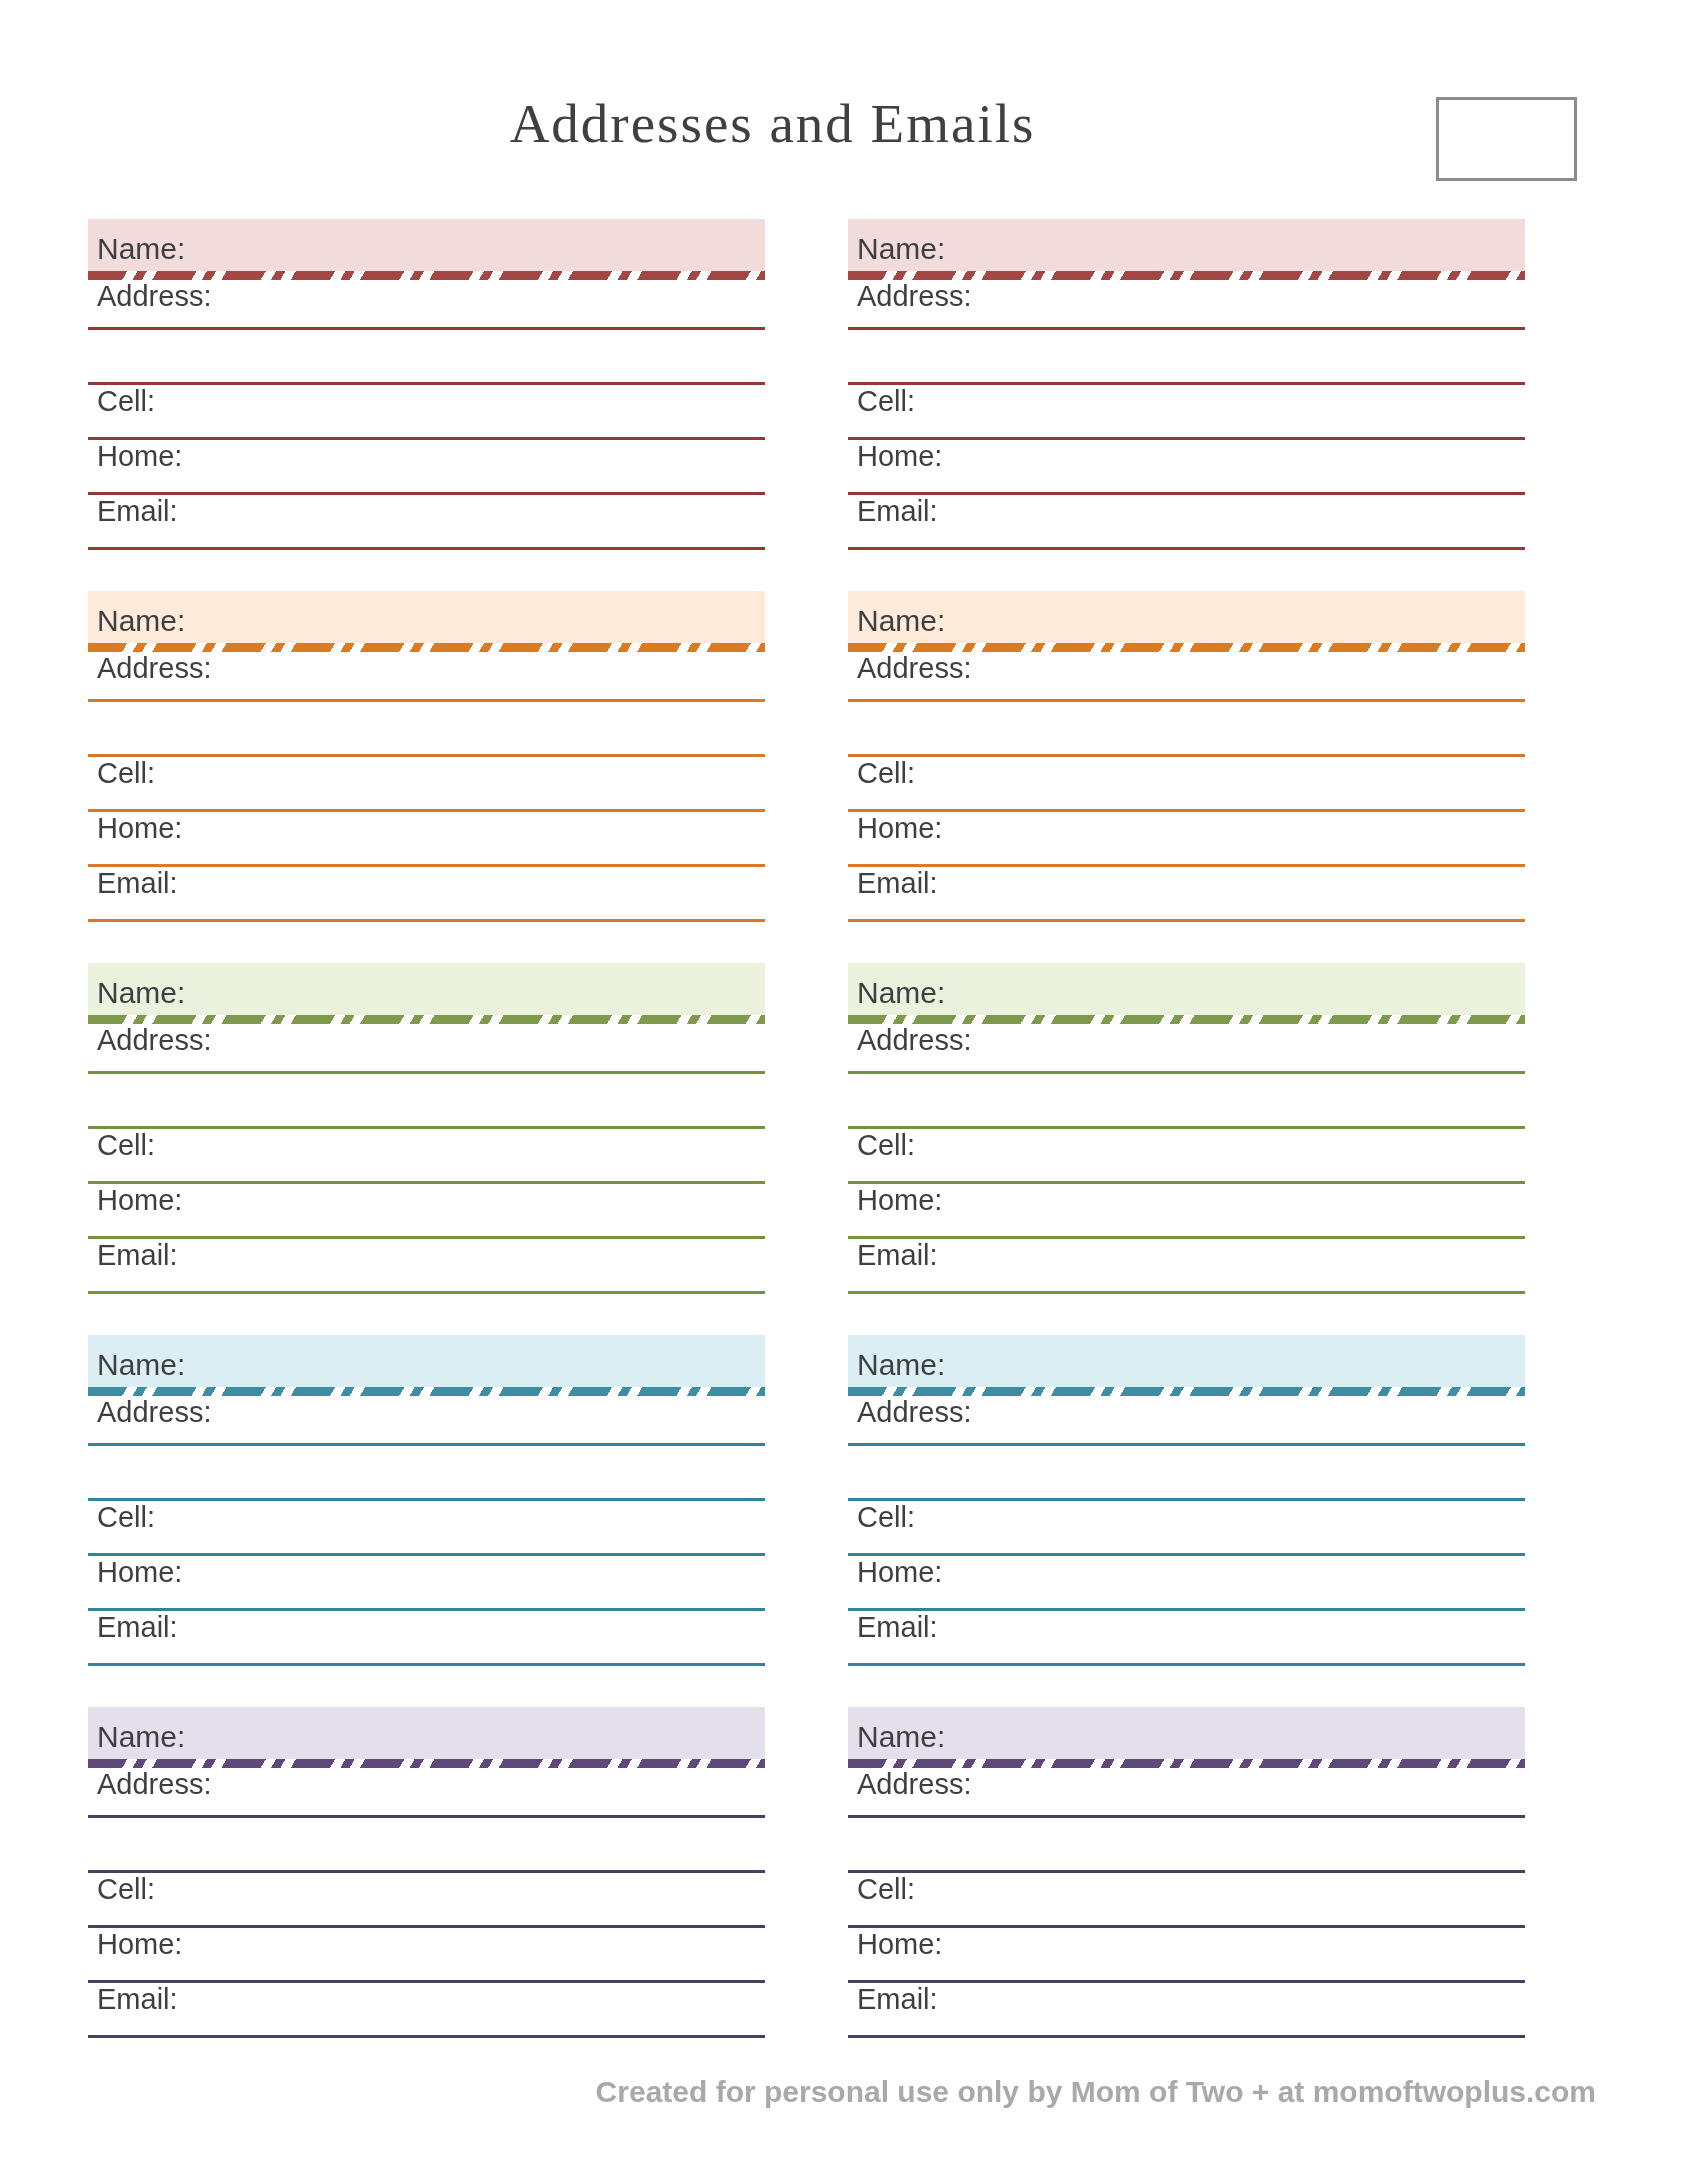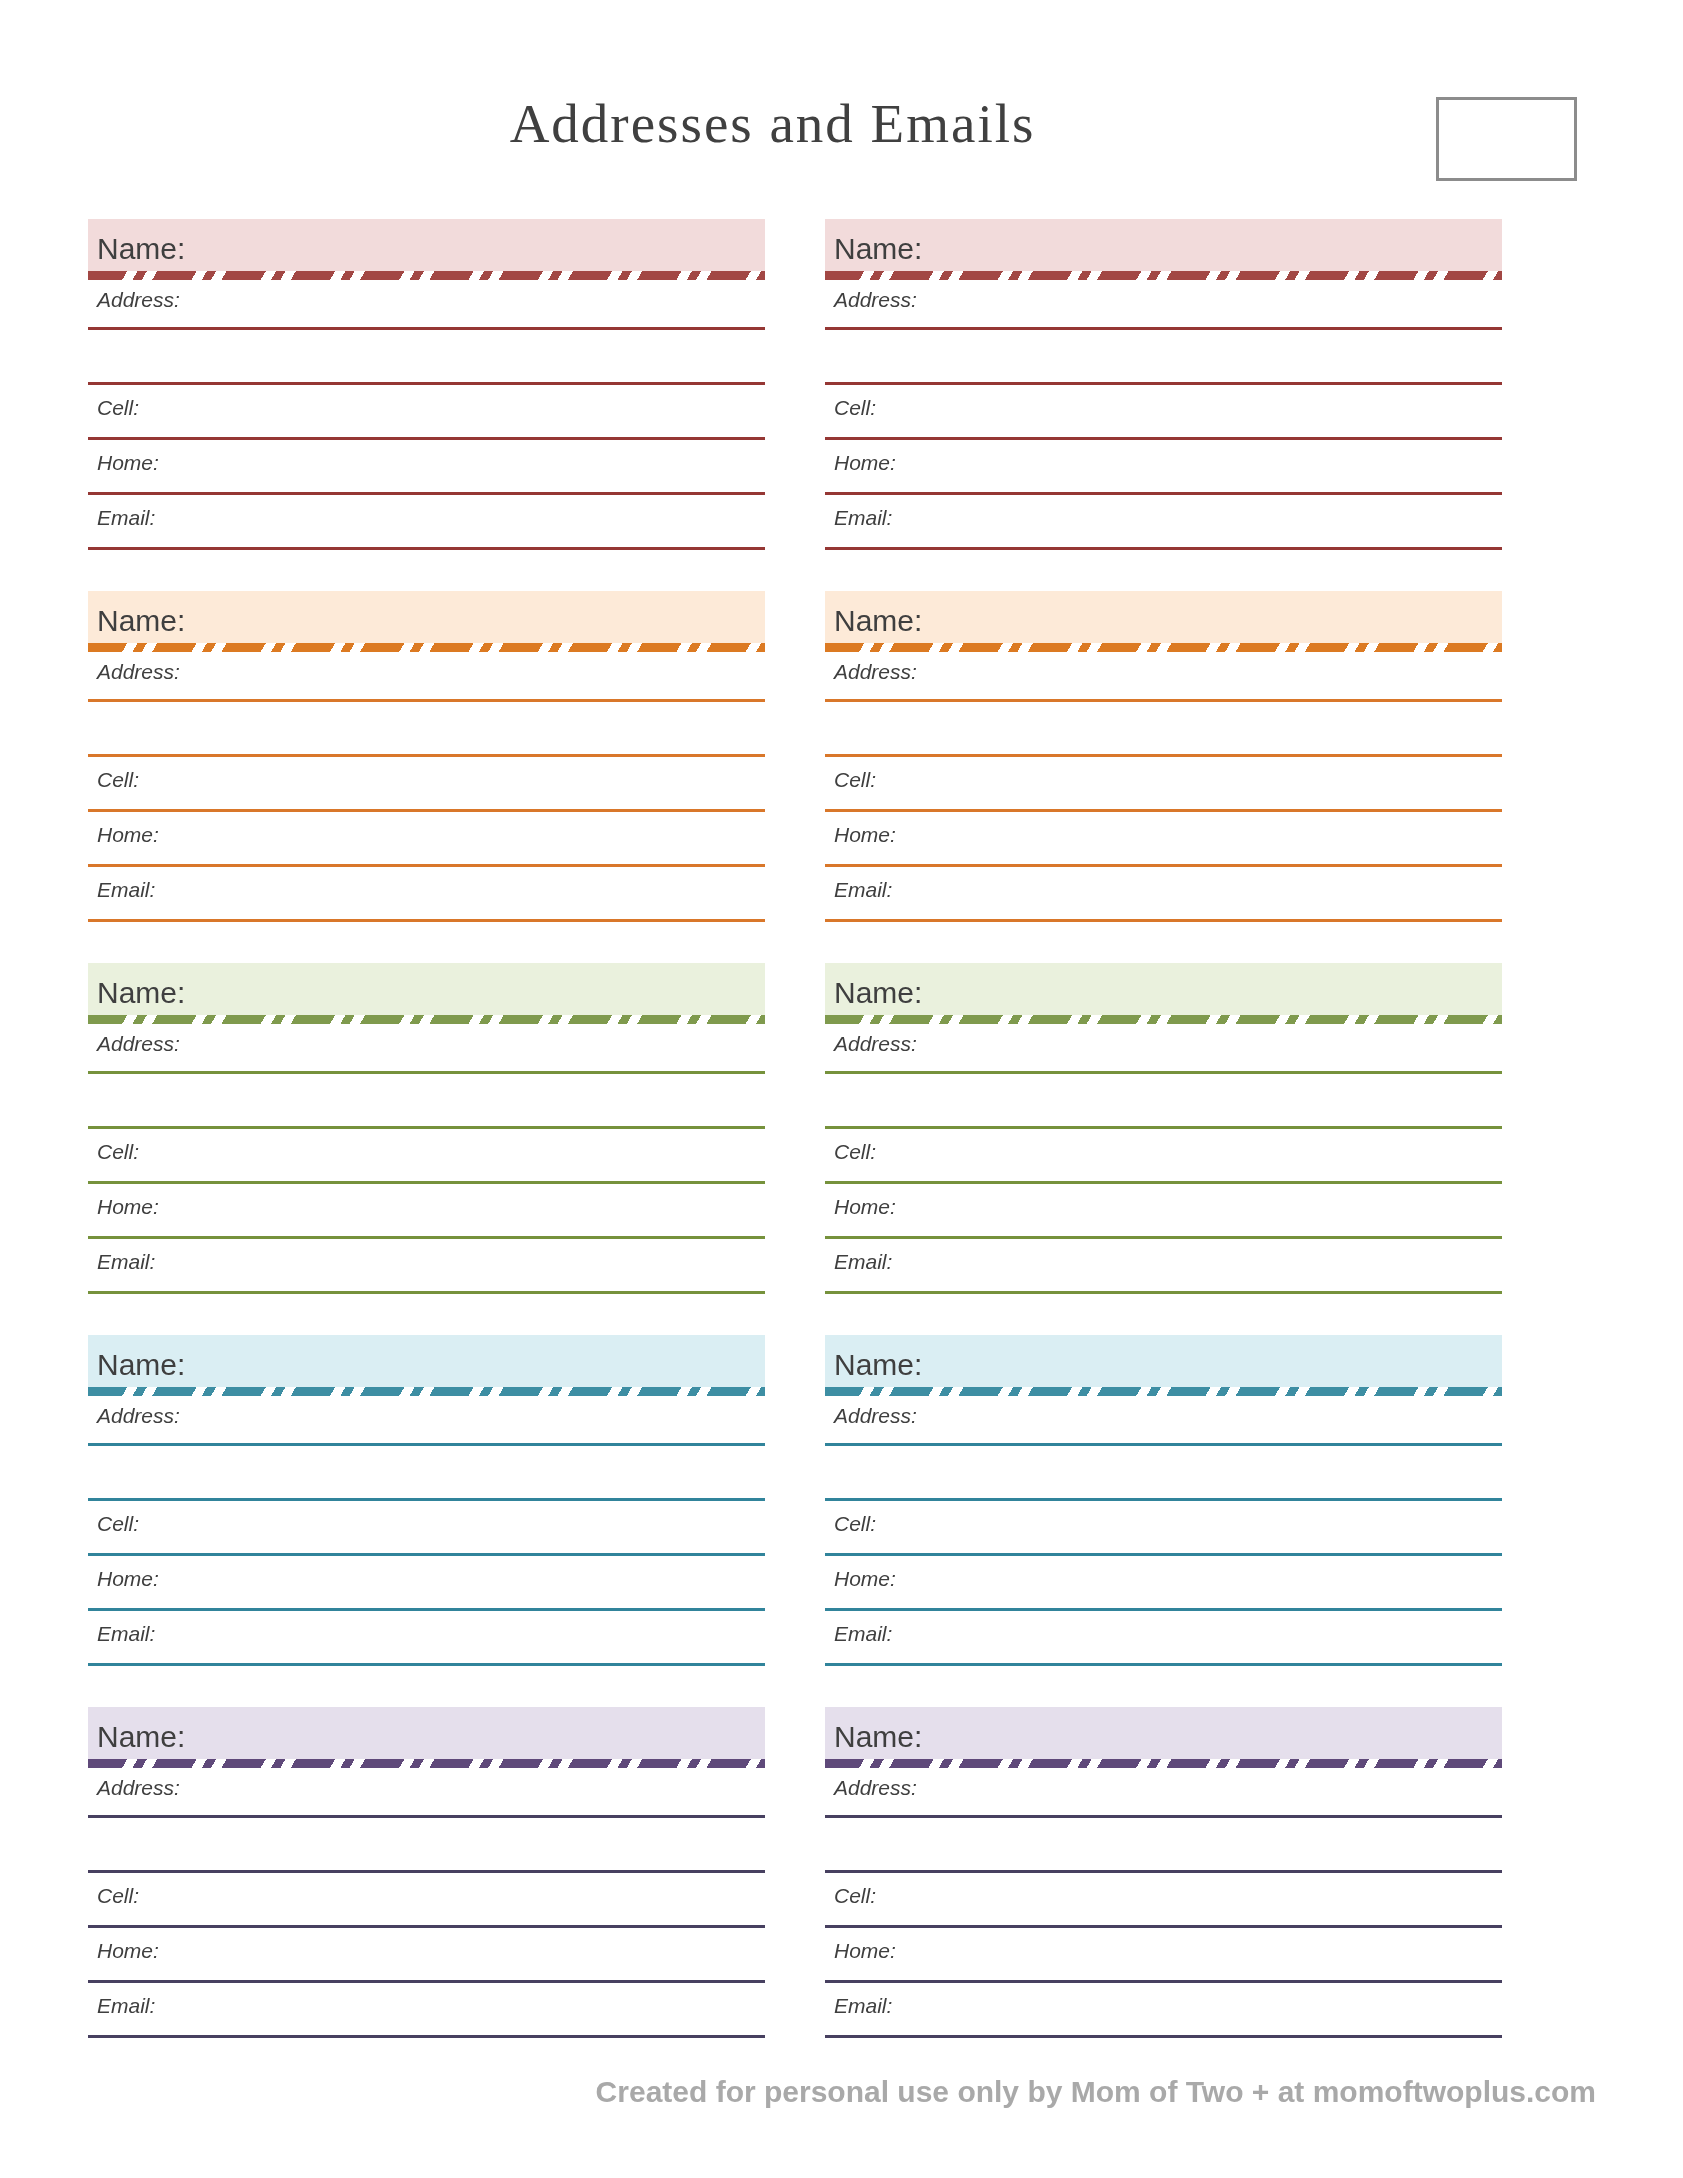--- a/index.html
+++ b/index.html
@@ -22,47 +22,46 @@
   }
   .corner-box{
     position:absolute;left:1436px;top:97px;
     width:141px;height:84px;
     border:3px solid #8c8c8c;
     background:#ffffff;
     box-sizing:border-box;
   }
   .columns{
     position:absolute;left:88px;top:219px;
-    display:flex;gap:60px;
+    display:flex;gap:83px;
   }
   .col{width:677px;display:flex;flex-direction:column;}
   .block{height:372px;}
   .name-row{
     height:52px;
     background:var(--bg);
     display:flex;align-items:flex-end;
     padding:0 0 5px 9px;
     box-sizing:border-box;
     font-size:30px;
   }
   .dash{
     height:9px;
     background:repeating-linear-gradient(120deg,
       var(--dash) 0px, var(--dash) 34px,
       #ffffff 34px, #ffffff 43px,
       var(--dash) 43px, var(--dash) 51px,
       #ffffff 51px, #ffffff 60px);
   }
   .row{
-    display:flex;align-items:center;
+    display:flex;align-items:flex-start;
     padding:0 0 7px 9px;
     border-bottom:3px solid var(--line);
     box-sizing:border-box;
-    font-size:21px;
-    font-style:italic;
+    font-size:29px;
   }
   .row.addr{height:50px;}
   .row.r{height:55px;}
   .footer{
     position:absolute;left:88px;top:2075px;width:1508px;
     text-align:right;
     font-size:30px;
     color:#a9a9a9;
     font-weight:bold;
   }

